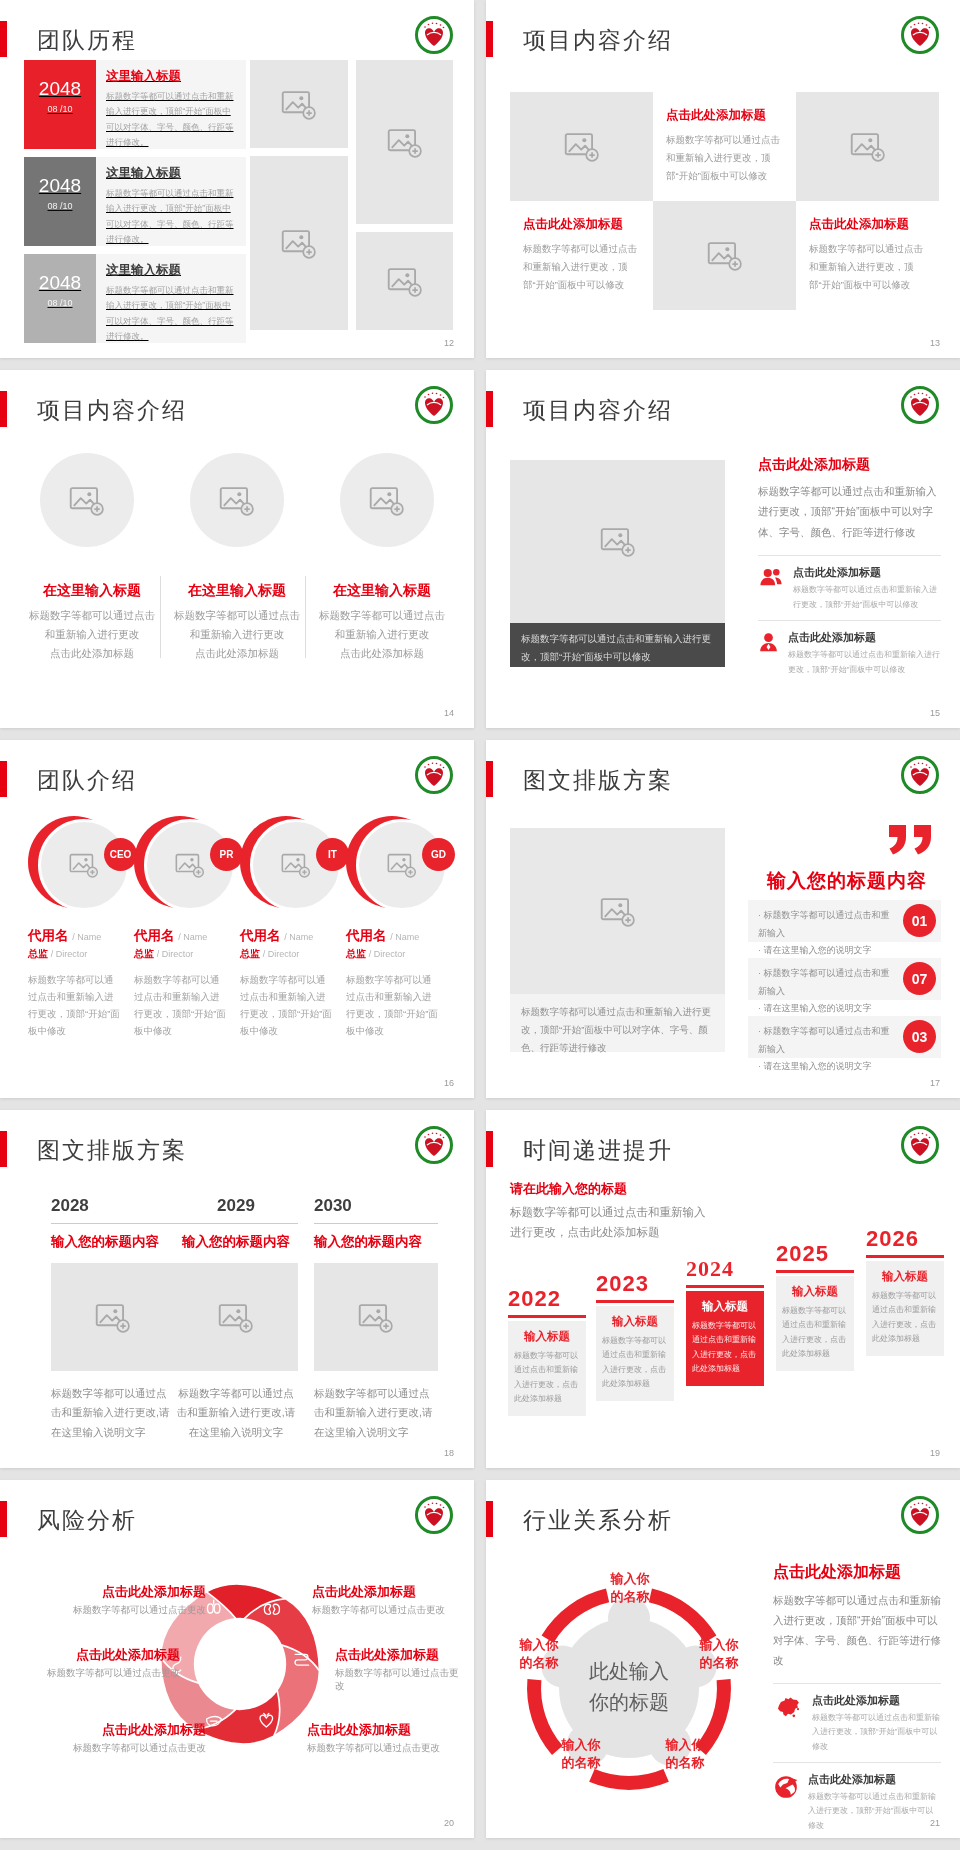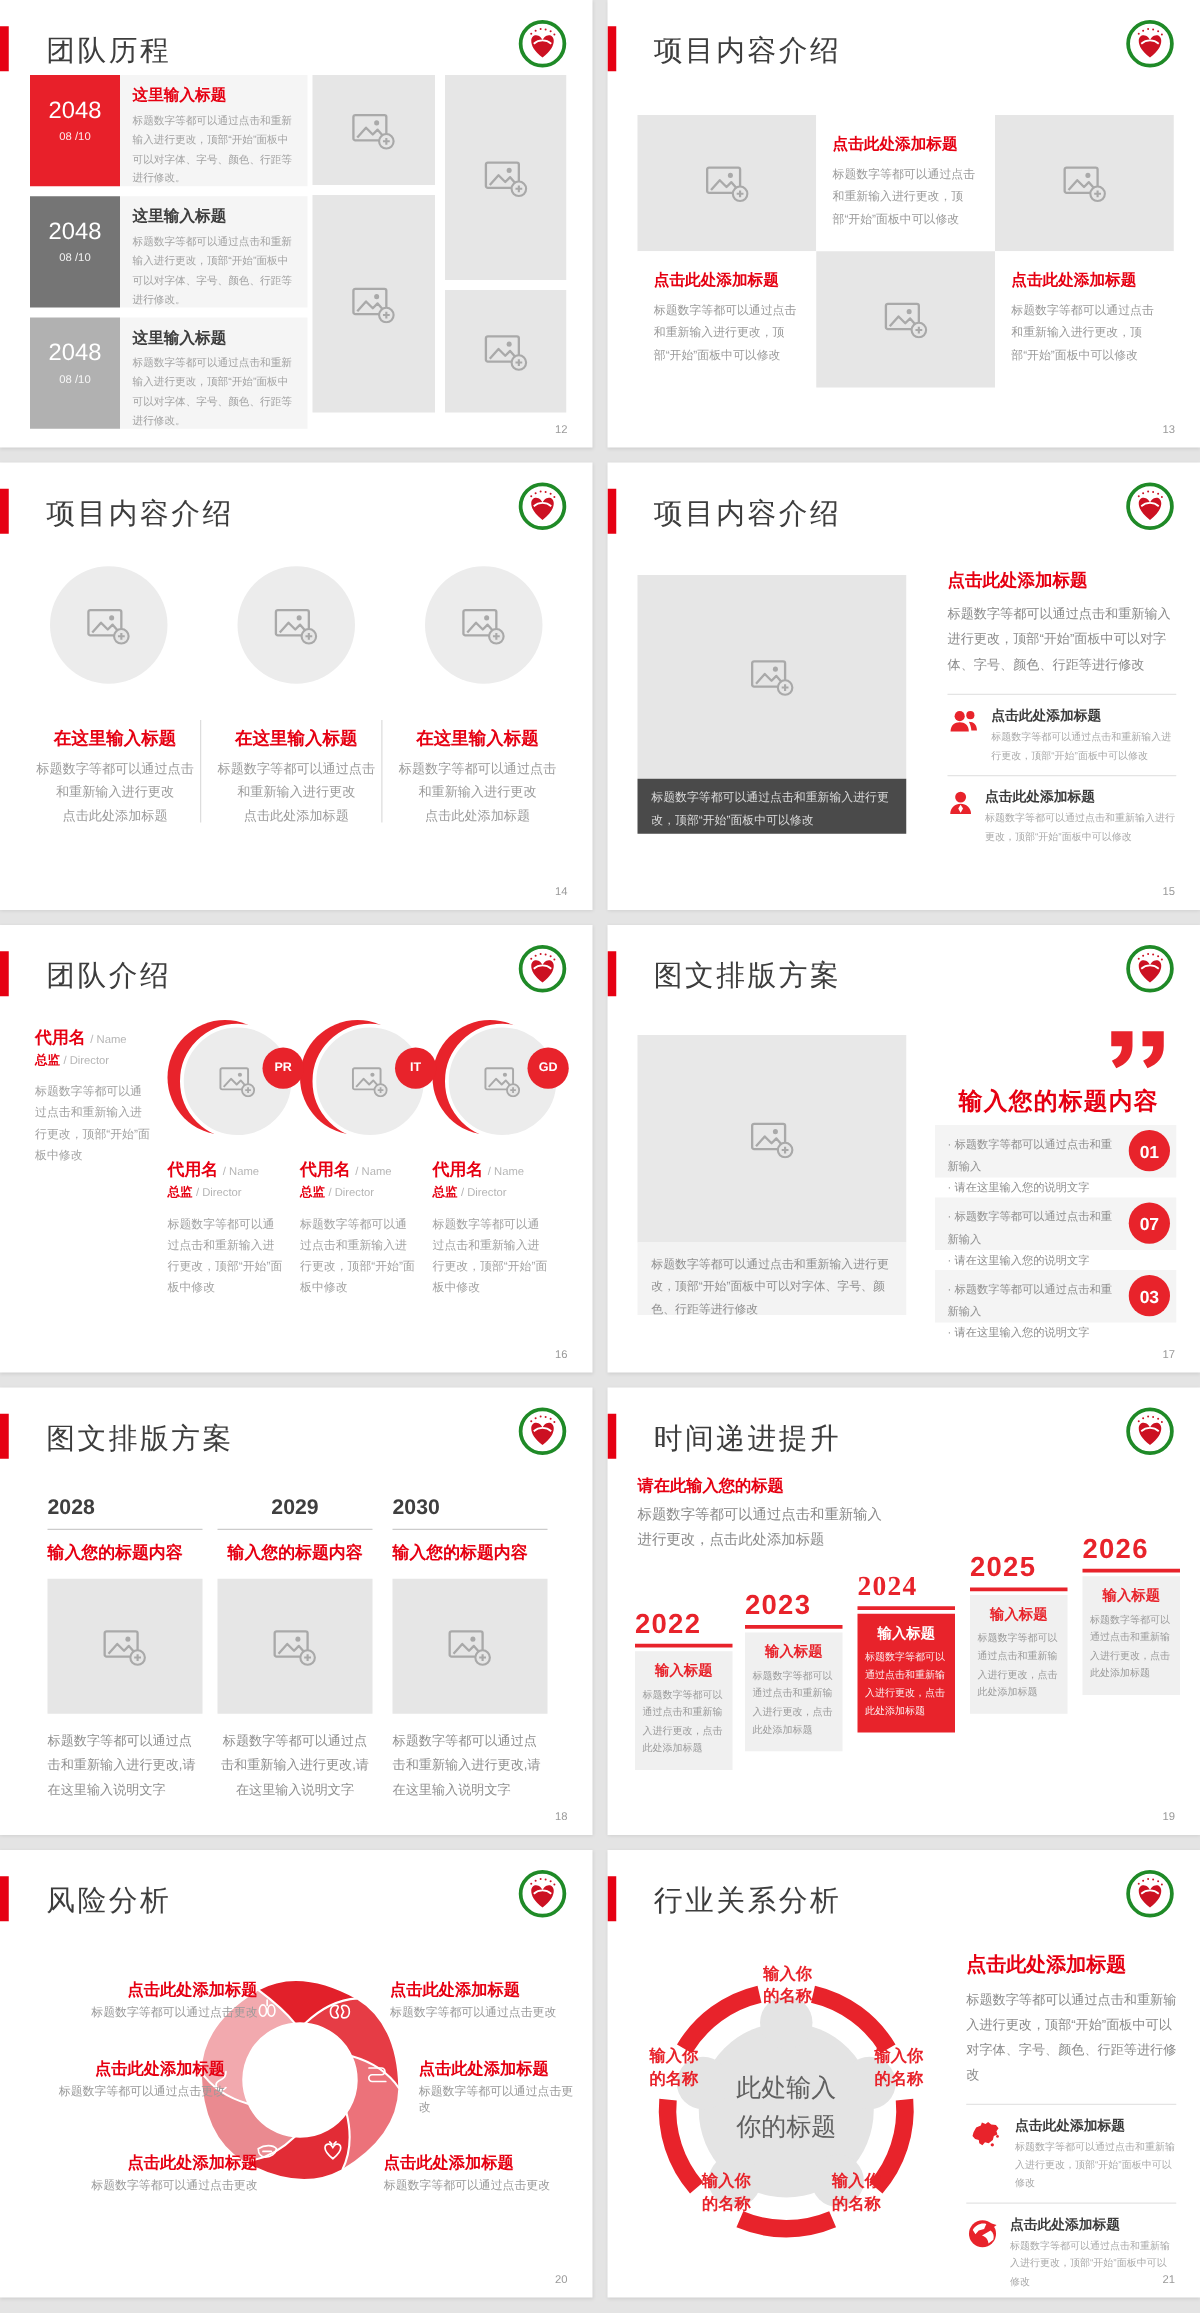--- a/index.html
+++ b/index.html
@@ -10,21 +10,21 @@
   .htitle { position:absolute; left:37px; top:25px; font-size:23px; color:#3d3d3d; letter-spacing:2px; }
   .logo { position:absolute; right:20px; top:15px; width:40px; height:40px; }
   .pageno { position:absolute; right:20px; bottom:10px; font-size:9px; color:#9a9a9a; }
   .ph { position:absolute; background:#e6e6e6; display:flex; align-items:center; justify-content:center; }
   .ph svg, .phsvg { width:36px; height:31px; }
   .rhd { font-size:12.5px; font-weight:bold; color:#e60012; }
   .gbd { font-size:9.5px; color:#9a9a9a; line-height:1.9; }
 
   
   .s12-rows { position:absolute; left:24px; top:60px; width:222px; }
-  .s12-row { display:flex; height:89px; margin-bottom:8px; }
+  .s12-row { display:flex; height:89px; margin-bottom:8px;text-decoration:underline; }
   .s12-date { width:72px; color:#fff; text-align:center; flex:none; }
   .s12-row:nth-child(1) .s12-date { background:#e8202a; }
   .s12-row:nth-child(2) .s12-date { background:#757575; }
   .s12-row:nth-child(3) .s12-date { background:#b1b1b1; }
   .s12-date .yr { font-size:19px; margin-top:18px; }
   .s12-date .dt { font-size:9px; margin-top:4px; opacity:.9; }
   .s12-panel { flex:1; background:#f5f5f5; padding:8px 10px; }
   .s12-panel .hd { font-size:12.5px; font-weight:bold; color:#3d3d3d; }
   .s12-row:nth-child(1) .hd { color:#e60012; }
   .s12-panel .bd { margin-top:4px; font-size:8.5px; color:#a3a3a3; line-height:1.8; }
@@ -80,21 +80,21 @@
   .s17-quote { position:absolute; right:28px; top:84px; width:44px; height:32px; }
   .s17-h { position:absolute; left:281px; top:128px; width:180px; font-size:19px; font-weight:bold; color:#e60012; letter-spacing:1px; }
   .s17-rows { position:absolute; left:262px; top:160px; width:193px; }
   .s17-row { position:relative; background:#f4f4f4; height:42px; margin-bottom:16px; padding:7px 44px 0 10px; }
   .bul { font-size:9px; color:#8f8f8f; line-height:1.95; }
   .bul::before { content:"·  "; }
   .s17-num { position:absolute; right:5px; top:4px; width:33px; height:33px; border-radius:50%; background:#e8232b; color:#fff; font-weight:bold; font-size:14px; display:flex; align-items:center; justify-content:center; }
 
   
   .s18-col { position:absolute; top:86px; width:124px; }
-  .s18-1{ left:38px; } .s18-2{ left:174px;text-align:center; } .s18-3{ left:314px; }
+  .s18-1{ left:51px; } .s18-2{ left:174px;text-align:center; } .s18-3{ left:314px; }
   .s18-y { font-size:17px; font-weight:bold; color:#3f3f3f; padding-bottom:7px; border-bottom:1px solid #ccc; }
   .s18-h { margin-top:9px; font-size:13.5px; font-weight:bold; color:#e60012; }
   .s18-ph { position:relative; margin-top:12px; width:124px; height:108px; background:#e6e6e6; display:flex; align-items:center; justify-content:center; }
   .s18-b { margin-top:13px; font-size:10.5px; color:#8f8f8f; line-height:1.85; }
 
   
   .s19-ih { position:absolute; left:24px; top:70px; font-size:13px; font-weight:bold; color:#e60012; }
   .s19-ib { position:absolute; left:24px; top:92px; font-size:11.5px; color:#8a8a8a; line-height:1.75; }
   .step { position:absolute; width:78px; }
   .st1{ left:22px; top:176px; } .st2{ left:110px; top:161px; } .st3{ left:200px; top:146px;font-family:Liberation Serif, serif; } .st4{ left:290px; top:131px; } .st5{ left:380px; top:116px; }
@@ -363,20 +363,29 @@
   </div>
 
   <div class="slide">
     <div class="hbar"></div>
     <div class="htitle">团队介绍</div>
     <svg class="logo">
         <use href="#i-logo"></use>
       </svg>
 
     <div class="s16-col s16-1">
+      <div class="avatar">
+        <div class="av-red"></div>
+        <div class="av-ph">
+            <svg>
+              <use href="#i-img"></use>
+            </svg>
+          </div>
+        <div class="av-badge">CEO</div>
+      </div>
       <div class="s16-name"><span>代用名</span> <span class="en">/ Name</span></div>
       <div class="s16-role"><span>总监</span> <span class="en">/ Director</span></div>
       <div class="s16-body">标题数字等都可以通过点击和重新输入进行更改，顶部“开始”面板中修改</div>
     </div>
     <div class="s16-col s16-2">
       <div class="avatar">
         <div class="av-red"></div>
         <div class="av-ph">
             <svg>
               <use href="#i-img"></use>

